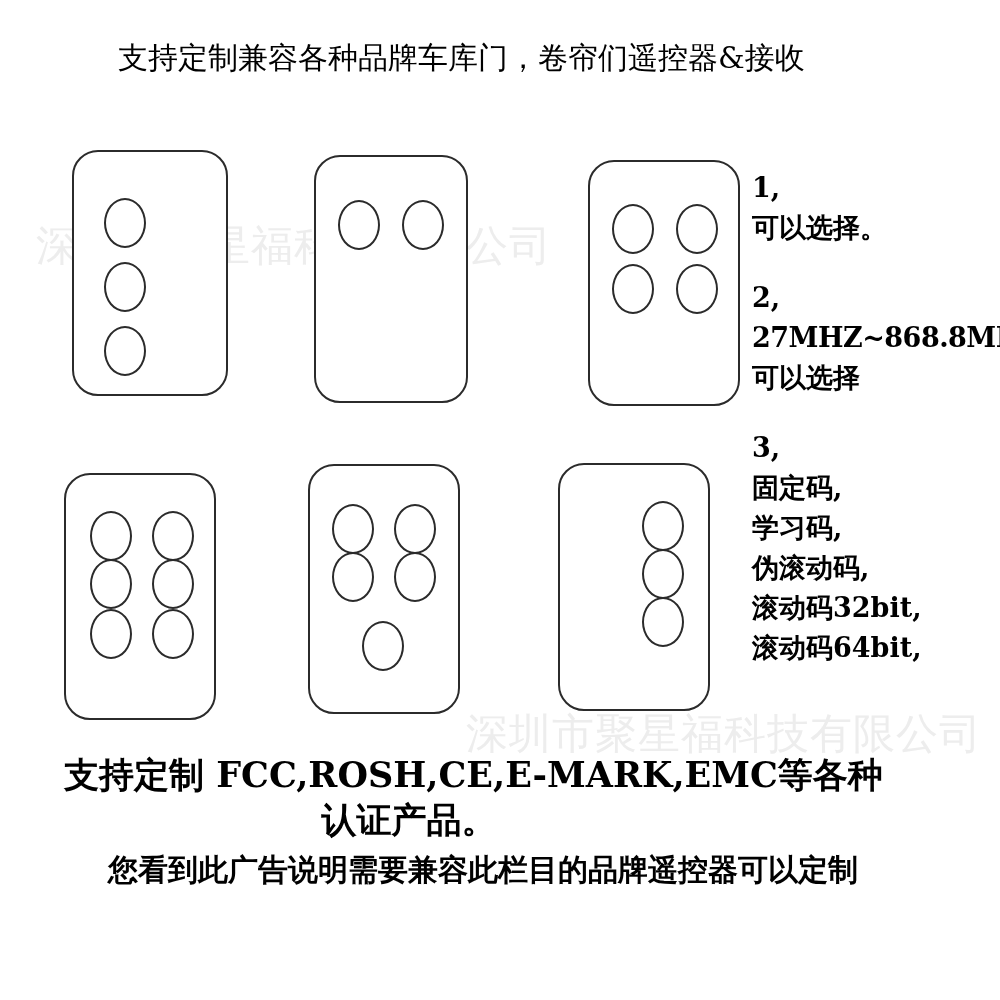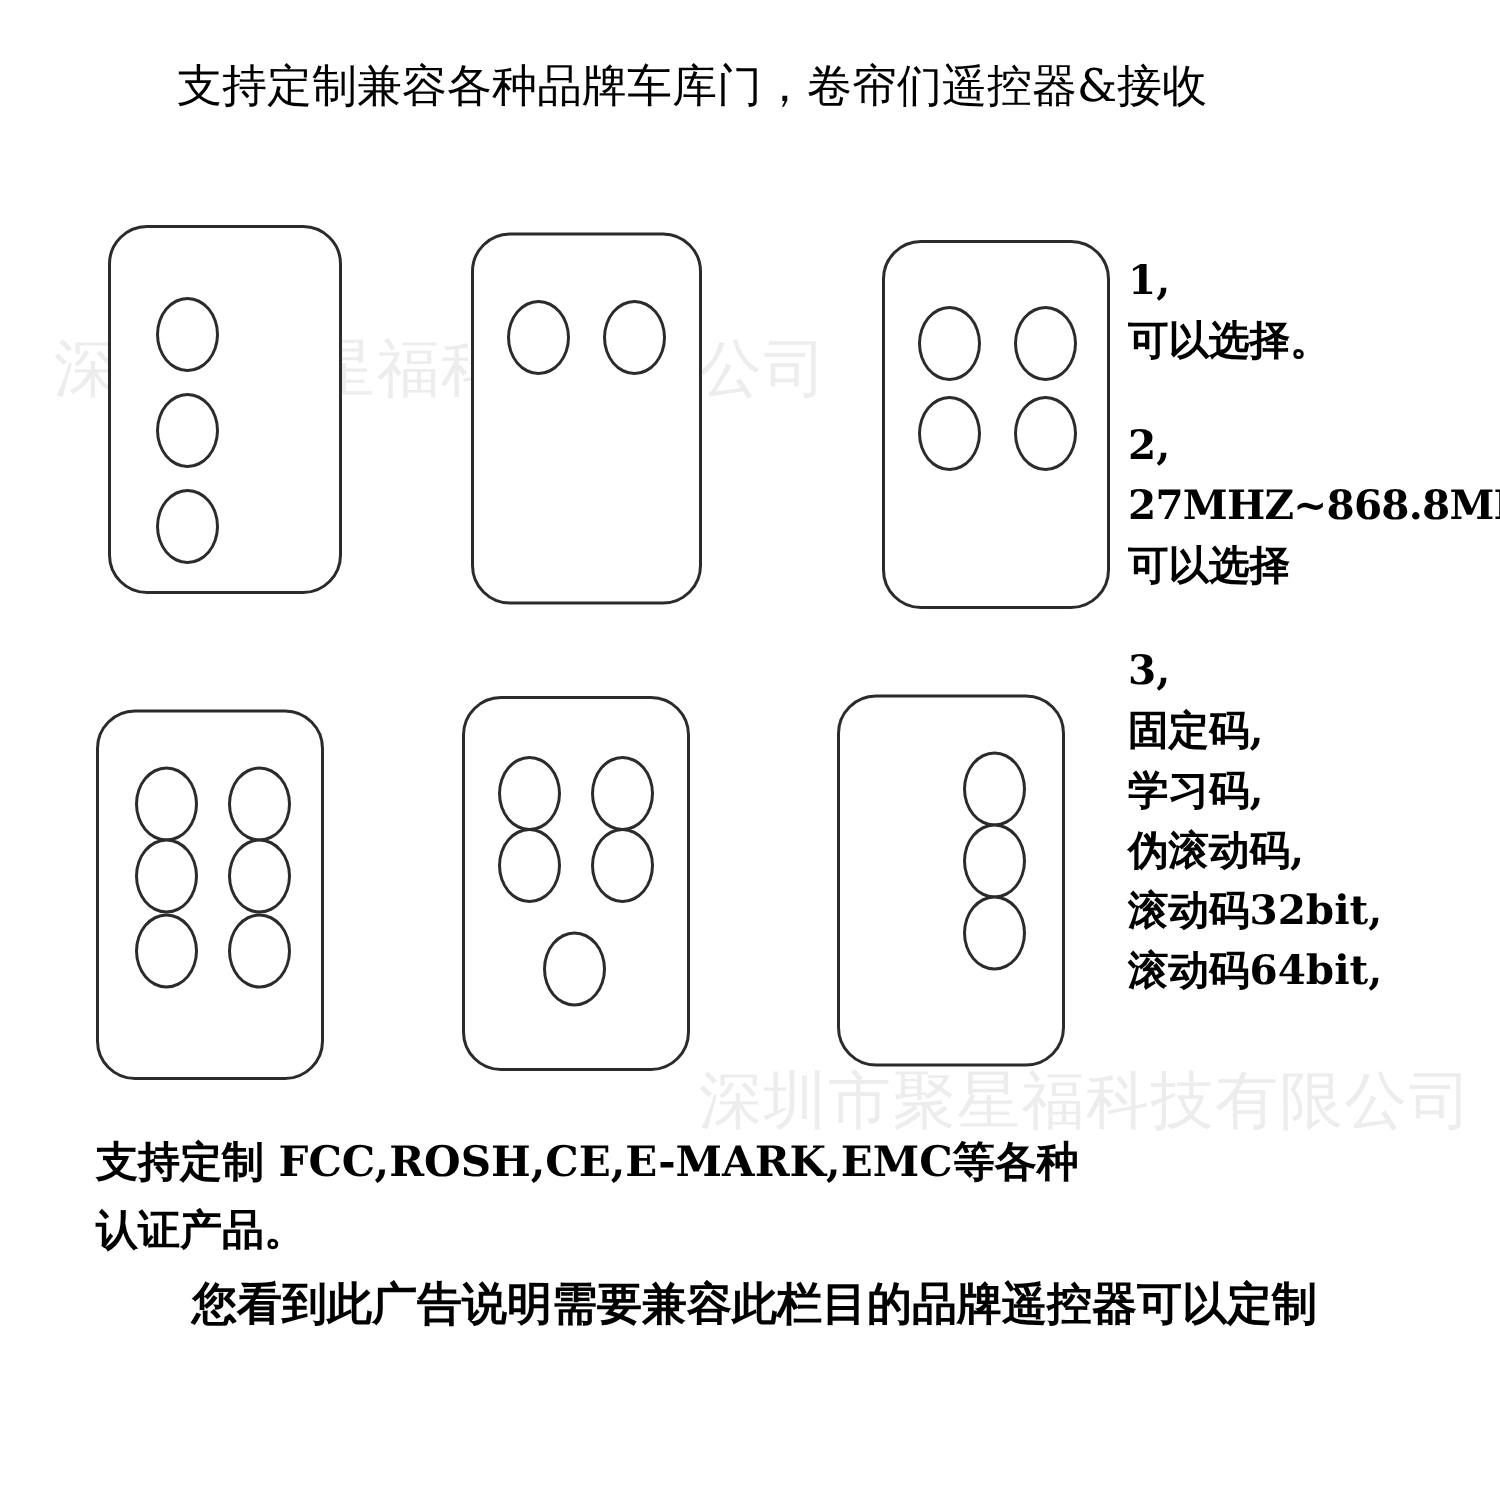--- a/index.html
+++ b/index.html
@@ -102,29 +102,30 @@
   .f-num { }
   .mono-ish { letter-spacing: -0.5px; }
 
   
   .cert {
     position: absolute;
     left: 64px;
     top: 752px;
     width: 690px;
     z-index: 4;
-    font-size: 28px;
+    font-size: 35px;
     line-height: 45px;
     font-weight: 700;
+    text-align: center;
   }
   .cert .line { display: block; white-space: nowrap; }
 
   .tagline {
     position: absolute;
-    left: 128px;
+    left: 108px;
     top: 848px;
     width: 860px;
     z-index: 4;
     font-size: 30px;
     line-height: 44px;
     font-weight: 700;
     white-space: nowrap;
   }
 </style>
 </head>

